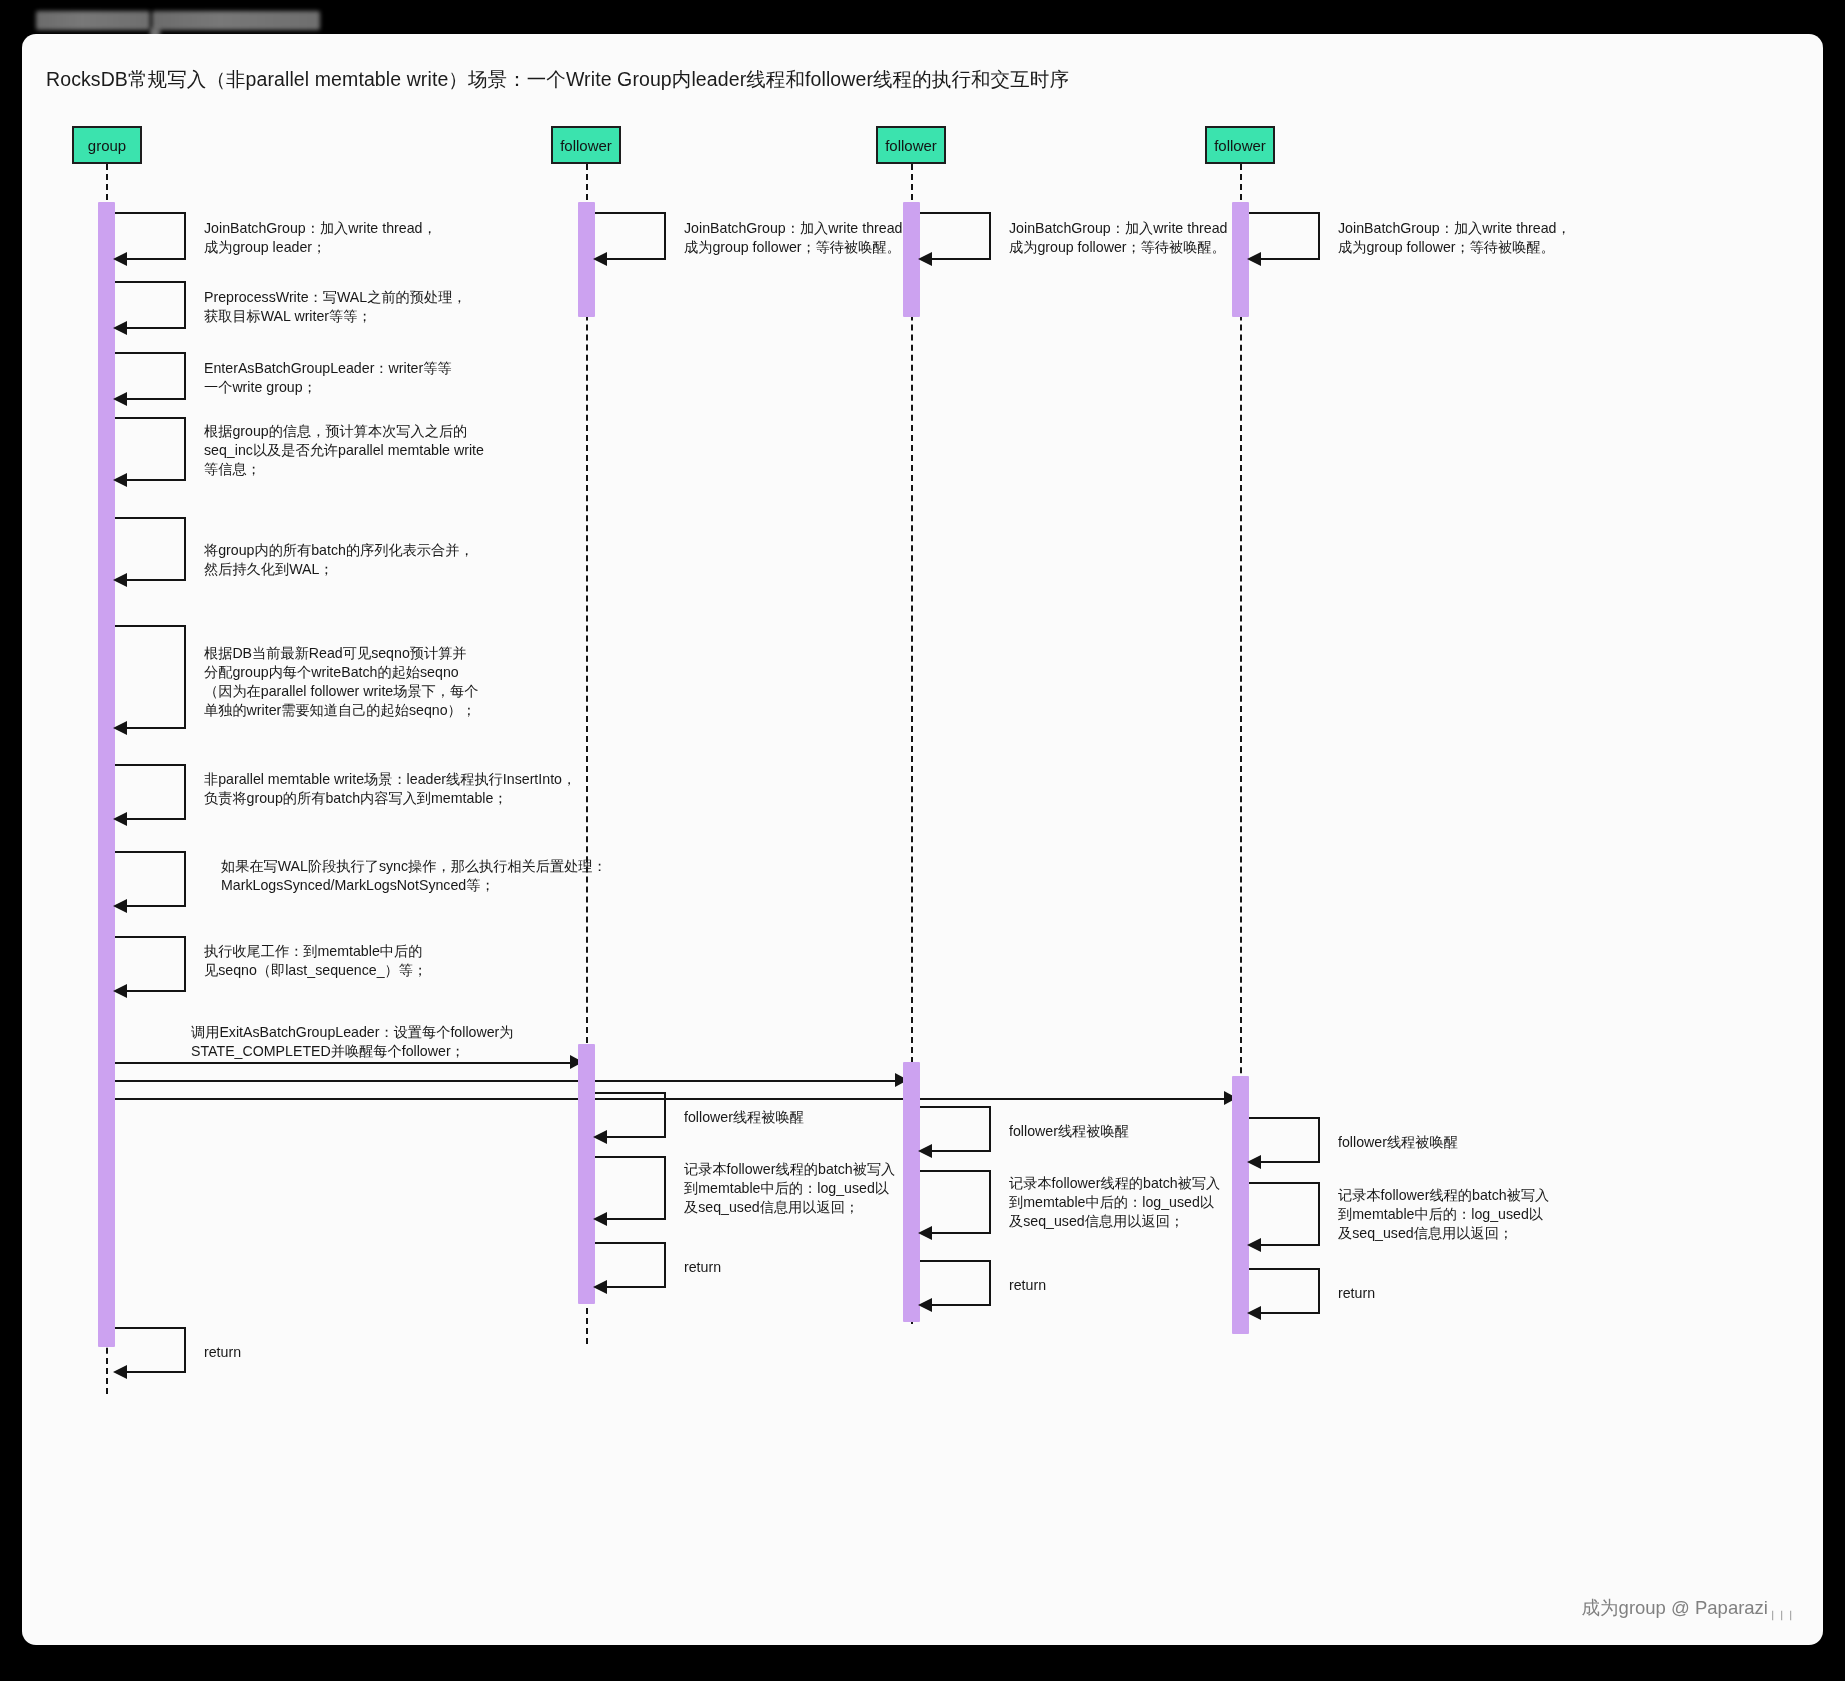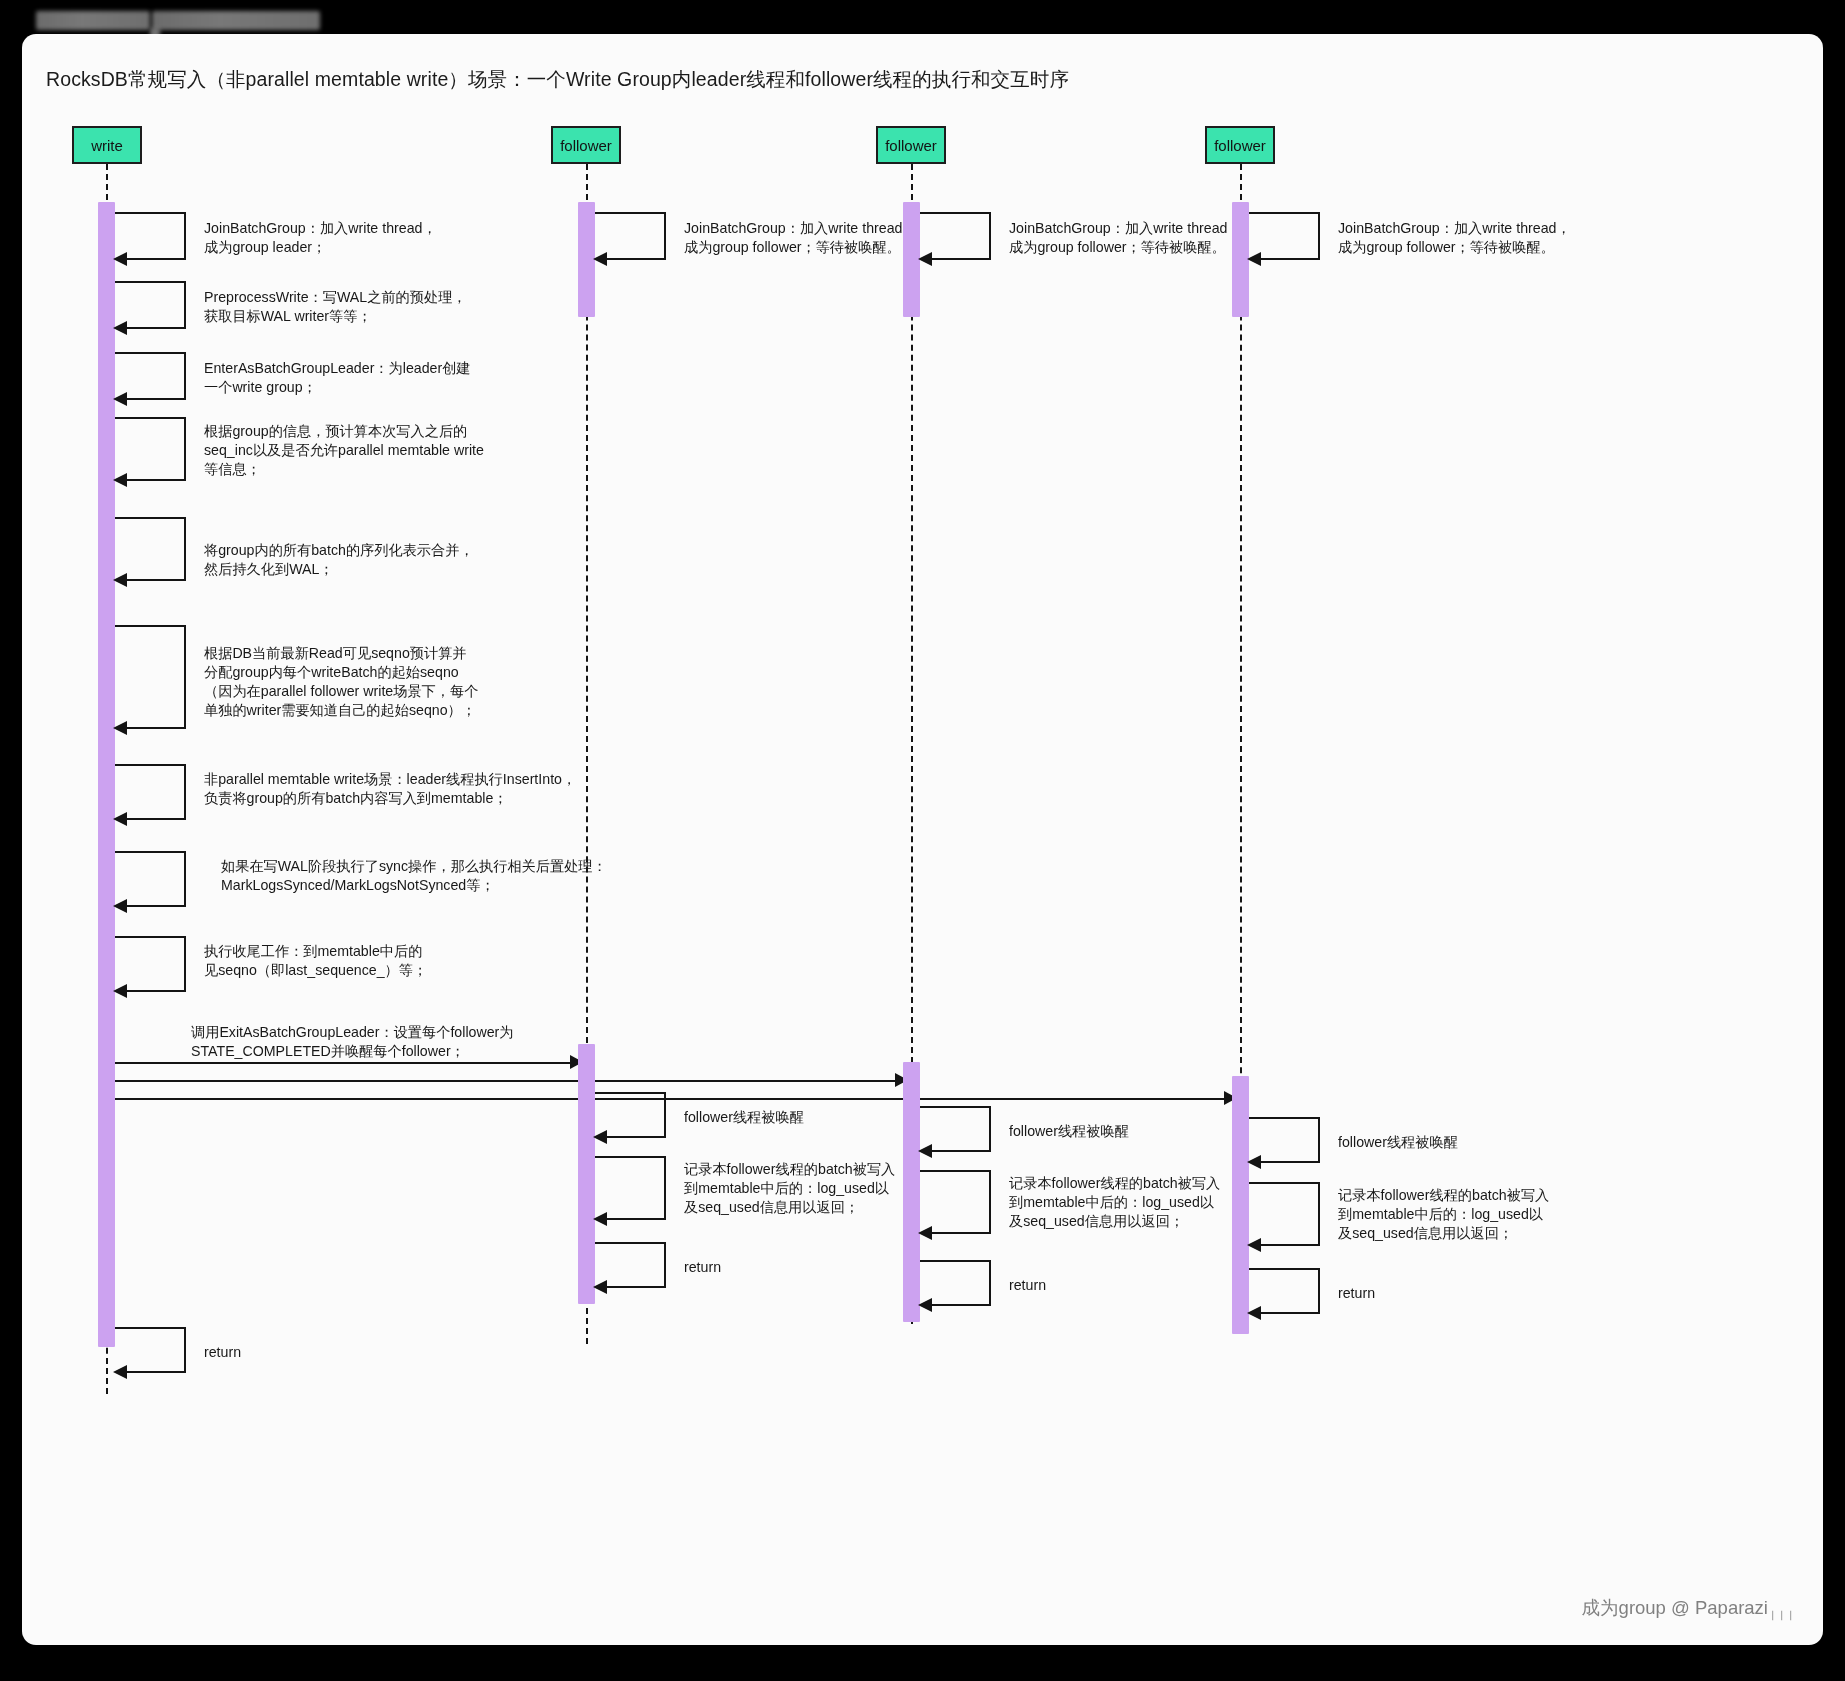--- a/index.html
+++ b/index.html
@@ -97,21 +97,21 @@
     <div class="redact-bar b"></div>
     <div class="redact-tick"></div>
   </div>
 
   <div class="card">
 
     <div class="diagram-title">RocksDB常规写入（非parallel memtable write）场景：一个Write Group内leader线程和follower线程的执行和交互时序</div>
 
     <div class="lane">
       <div class="actor-box" style="left:50px;top:92px;width:70px;height:38px;">
-        <span>write</span>
+        <span>group</span>
       </div>
       <div class="lifeline" style="left:84px;top:130px;height:1230px;"></div>
       <div class="activation" style="left:76px;top:168px;width:17px;height:1145px;"></div>
     </div>
 
     <div class="selfmsg" style="left:93px;top:178px;">
       <div class="hook" style="width:71px;height:48px;"></div>
       <div class="head" style="left:-2px;top:40px;"></div>
       <div class="msg-label" style="left:89px;top:7px;">JoinBatchGroup：加入write thread，
 成为group leader；</div>
@@ -120,21 +120,21 @@
     <div class="selfmsg" style="left:93px;top:247px;">
       <div class="hook" style="width:71px;height:48px;"></div>
       <div class="head" style="left:-2px;top:40px;"></div>
       <div class="msg-label" style="left:89px;top:7px;">PreprocessWrite：写WAL之前的预处理，
 获取目标WAL writer等等；</div>
     </div>
 
     <div class="selfmsg" style="left:93px;top:318px;">
       <div class="hook" style="width:71px;height:48px;"></div>
       <div class="head" style="left:-2px;top:40px;"></div>
-      <div class="msg-label" style="left:89px;top:7px;">EnterAsBatchGroupLeader：为leader创建
+      <div class="msg-label" style="left:89px;top:7px;">EnterAsBatchGroupLeader：writer等等
 一个write group；</div>
     </div>
 
     <div class="selfmsg" style="left:93px;top:383px;">
       <div class="hook" style="width:71px;height:64px;"></div>
       <div class="head" style="left:-2px;top:56px;"></div>
       <div class="msg-label" style="left:89px;top:5px;">根据group的信息，预计算本次写入之后的
 seq_inc以及是否允许parallel memtable write
 等信息；</div>
     </div>

